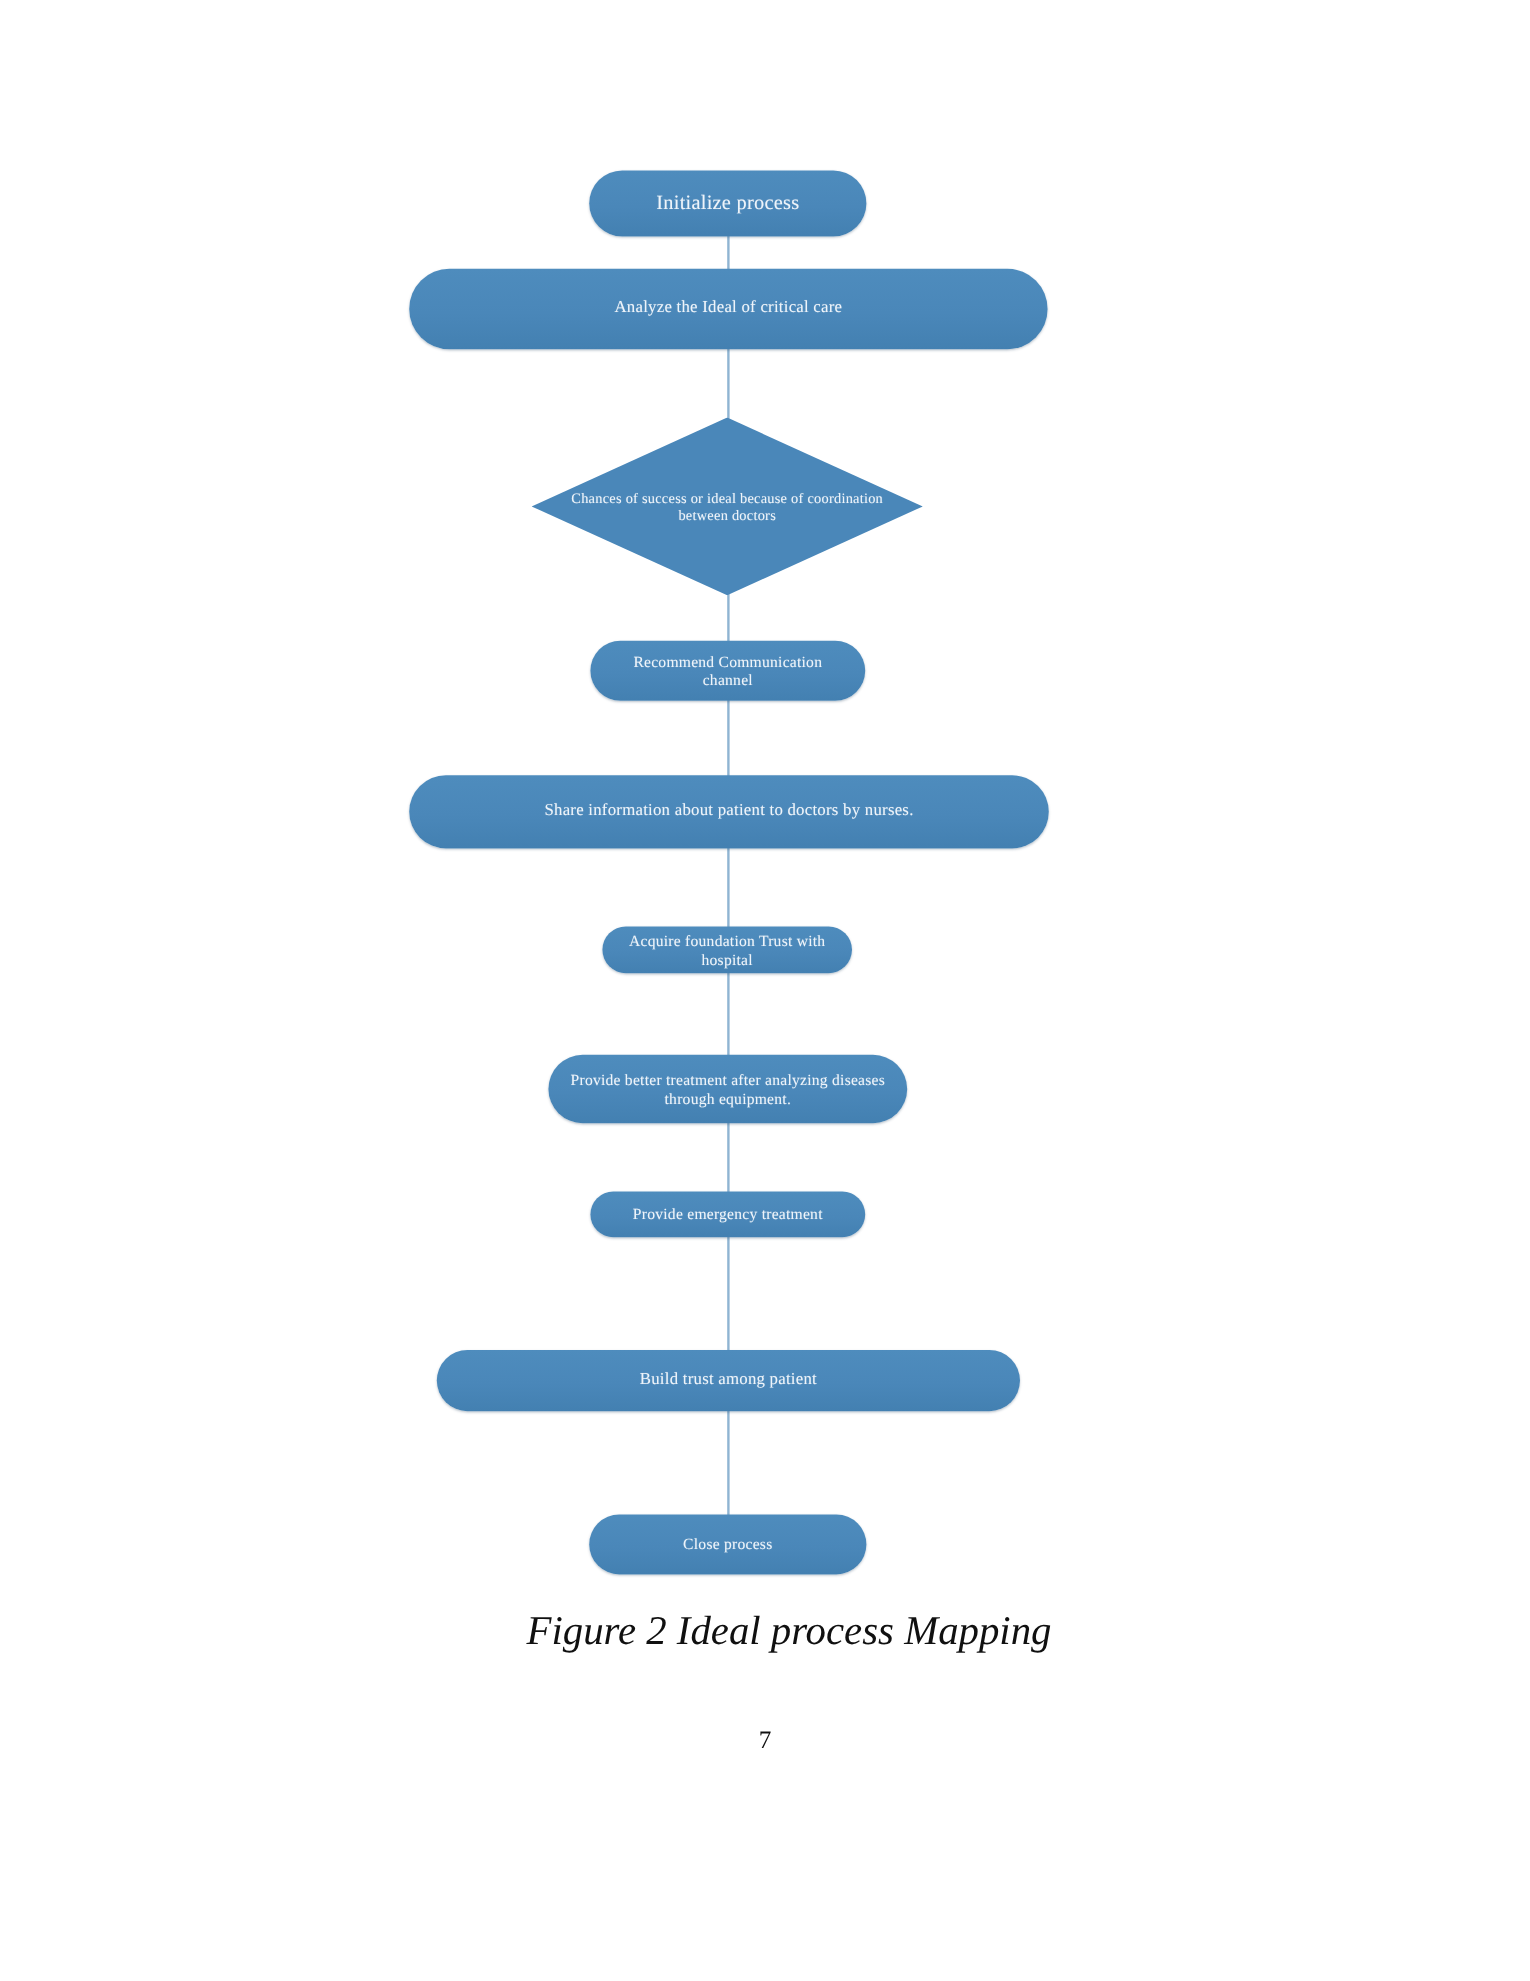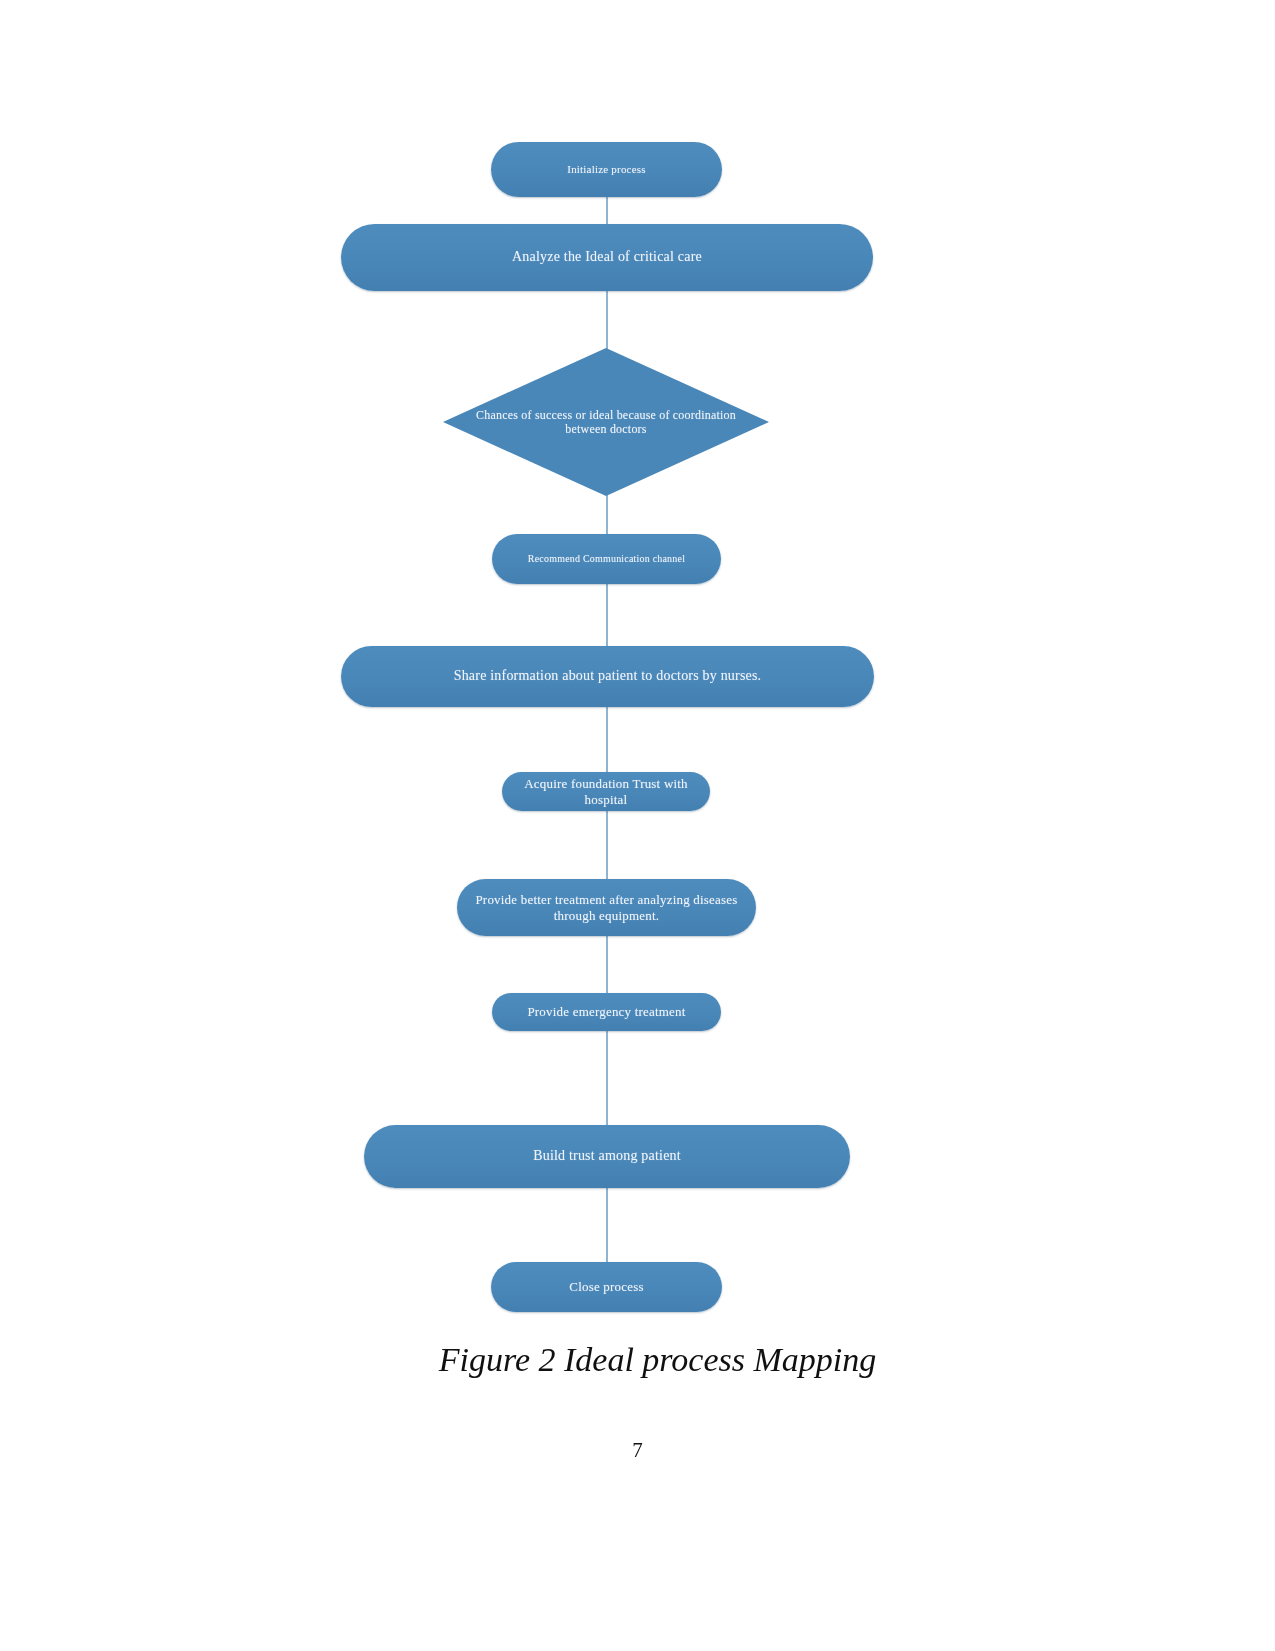--- a/index.html
+++ b/index.html
@@ -123,48 +123,48 @@
           <line x1="607" x2="607" y1="560" y2="676" stroke="#8fb4d2" stroke-width="2"></line>
           <line x1="607" x2="607" y1="676" y2="797" stroke="#8fb4d2" stroke-width="2"></line>
           <line x1="607" x2="607" y1="797" y2="908" stroke="#8fb4d2" stroke-width="2"></line>
           <line x1="607" x2="607" y1="908" y2="1018" stroke="#8fb4d2" stroke-width="2"></line>
           <line x1="607" x2="607" y1="1018" y2="1151" stroke="#8fb4d2" stroke-width="2"></line>
           <line x1="607" x2="607" y1="1151" y2="1287" stroke="#8fb4d2" stroke-width="2"></line>
         </g>
     </svg>
 
     <div id="nodes-root">
-        <div class="node pill" style="left: 491px; top: 142px; width: 231px; height: 55px; font-size: 11px; font-family: Liberation Serif, serif;">
+        <div class="node pill" style="left: 491px; top: 142px; width: 231px; height: 55px; font-size: 17px; font-family: Liberation Serif, serif;">
           <span class="label">Initialize process</span>
         </div>
         <div class="node pill" style="left: 341px; top: 224px; width: 532px; height: 67px; font-size: 14px;">
           <span class="label">Analyze the Ideal of critical care</span>
         </div>
         <div class="node diamond" style="left: 443px; top: 348px; width: 326px; height: 148px; font-size: 12px;">
           <svg class="diamond-shape" viewBox="0 0 326 148" preserveAspectRatio="none">
             <polygon points="163,0 326,74 163,148 0,74" fill="#4a87b9"></polygon>
           </svg>
           <span class="label">Chances of success or ideal because of coordination between doctors</span>
         </div>
-        <div class="node pill" style="left: 492px; top: 534px; width: 229px; height: 50px; font-size: 10px;">
+        <div class="node pill" style="left: 492px; top: 534px; width: 229px; height: 50px; font-size: 13px;">
           <span class="label">Recommend Communication channel</span>
         </div>
         <div class="node pill" style="left: 341px; top: 646px; width: 533px; height: 61px; font-size: 14px; justify-content: flex-end;">
           <span class="label">Share information about patient to doctors by nurses.</span>
         </div>
         <div class="node pill" style="left: 502px; top: 772px; width: 208px; height: 39px; font-size: 13px;">
           <span class="label">Acquire foundation Trust with hospital</span>
         </div>
         <div class="node pill" style="left: 457px; top: 879px; width: 299px; height: 57px; font-size: 13px;">
           <span class="label">Provide better treatment after analyzing diseases through equipment.</span>
         </div>
         <div class="node pill" style="left: 492px; top: 993px; width: 229px; height: 38px; font-size: 13px;">
           <span class="label">Provide emergency treatment</span>
         </div>
-        <div class="node pill" style="left: 364px; top: 1125px; width: 486px; height: 63px; font-size: 14px;">
+        <div class="node pill" style="left: 364px; top: 1125px; width: 486px; height: 51px; font-size: 14px;">
           <span class="label">Build trust among patient</span>
         </div>
         <div class="node pill" style="left: 491px; top: 1262px; width: 231px; height: 50px; font-size: 13px;">
           <span class="label">Close process</span>
         </div>
       </div>
 
   </div>
 
   <div id="figure-caption">Figure 2 Ideal process Mapping</div>

